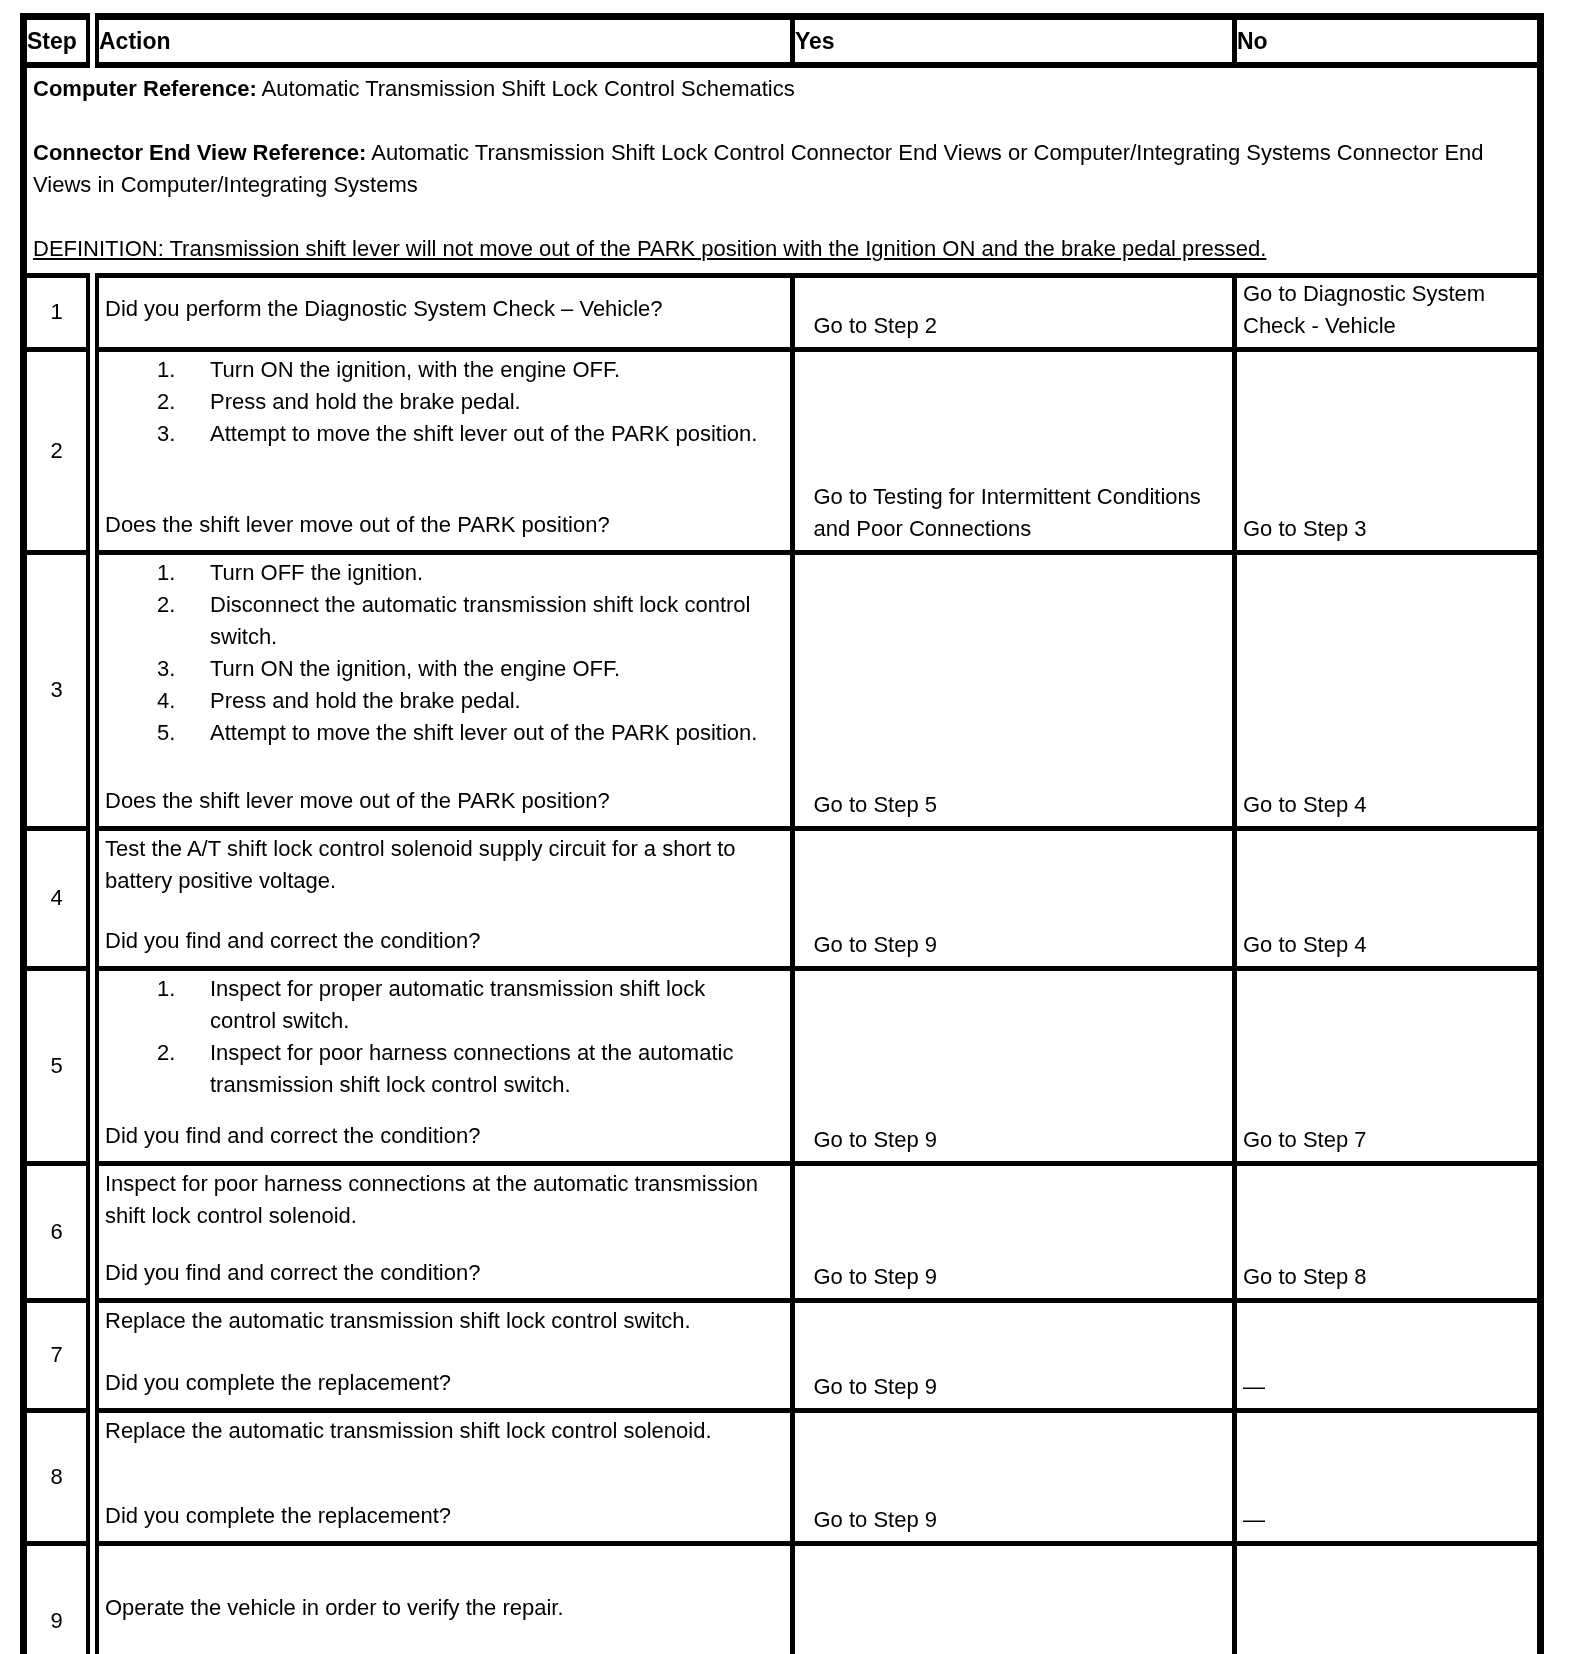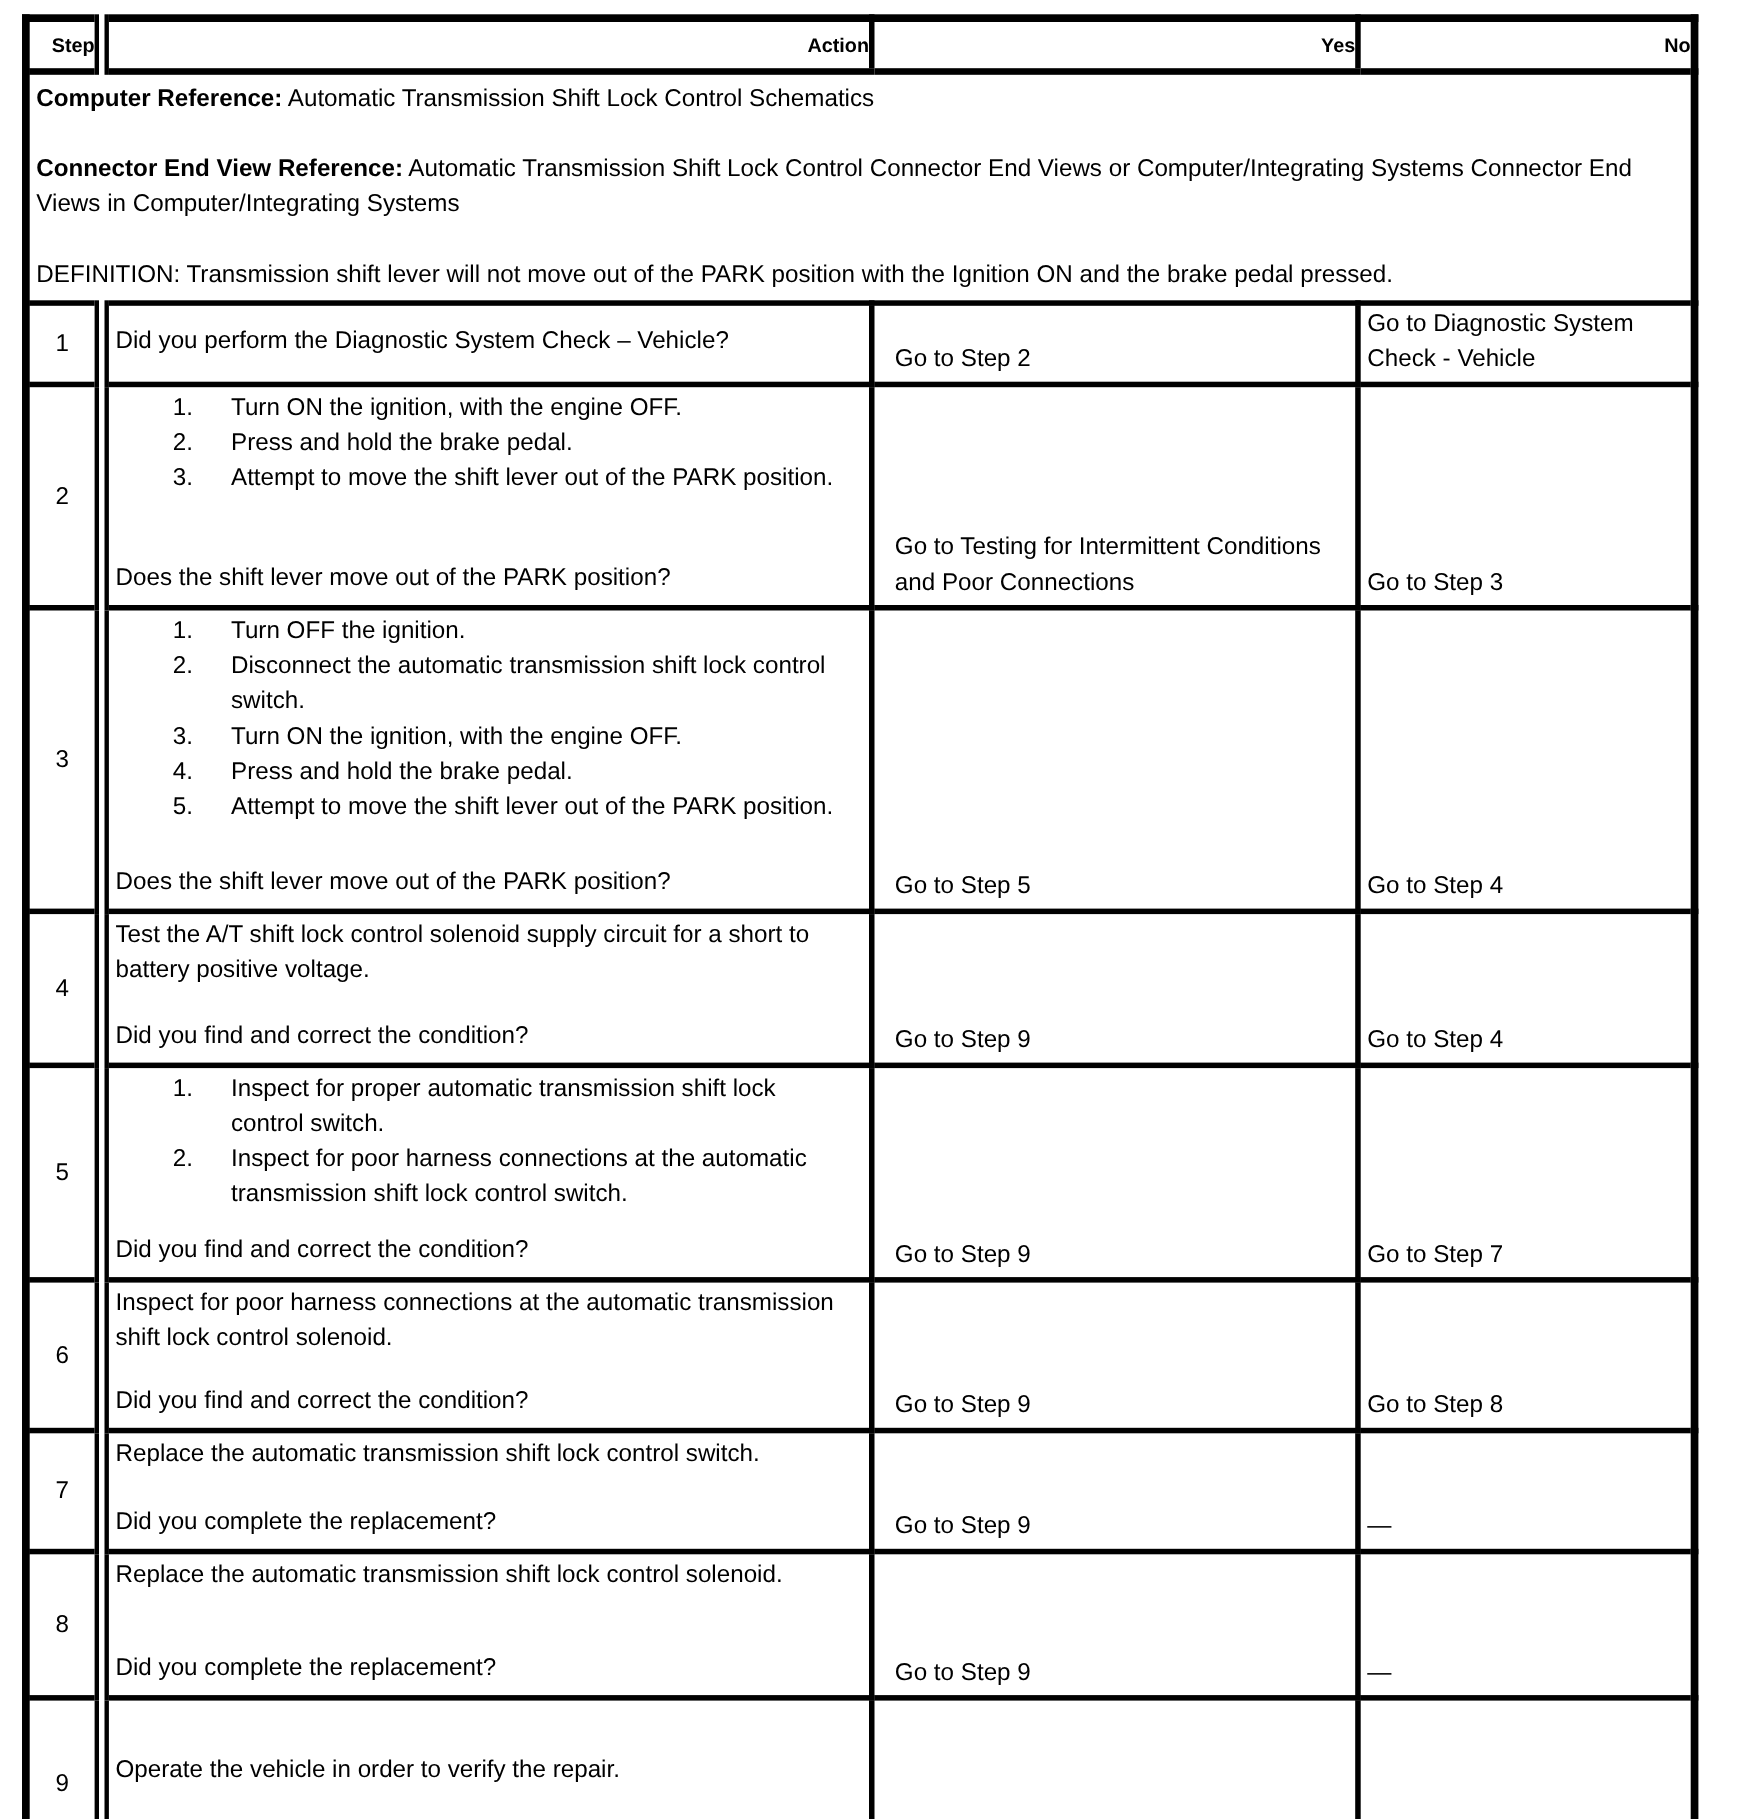--- a/index.html
+++ b/index.html
@@ -32,35 +32,35 @@
   th, td {
     border: 5px solid #000;
     vertical-align: top;
     overflow: hidden;
   }
   
   .step-divider { border-left: 13px double #000; }
 
   thead th {
     font-weight: bold;
-    text-align: right;
+    text-align: left;
     vertical-align: middle;
     height: 42px;
     line-height: 24px;
-    font-size: 18px;
+    font-size: 23px;
     padding: 0;
     border-bottom: 6px solid #000;
   }
 
   td.ref-cell {
     padding: 5px 10px 5px 6px;
     line-height: 32px;
   }
   td.ref-cell p { margin: 0 0 32px 0; }
-  td.ref-cell p:last-child { margin: 0; }
+  td.ref-cell p:last-child { margin: 0; text-decoration: underline; }
   .b { font-weight: bold; }
 
   td.step-cell {
     text-align: center;
     vertical-align: middle;
     padding: 0;
     line-height: 26px;
   }
   td.action-cell { padding: 2px 8px 3px 6px; }
   .action-wrap {

